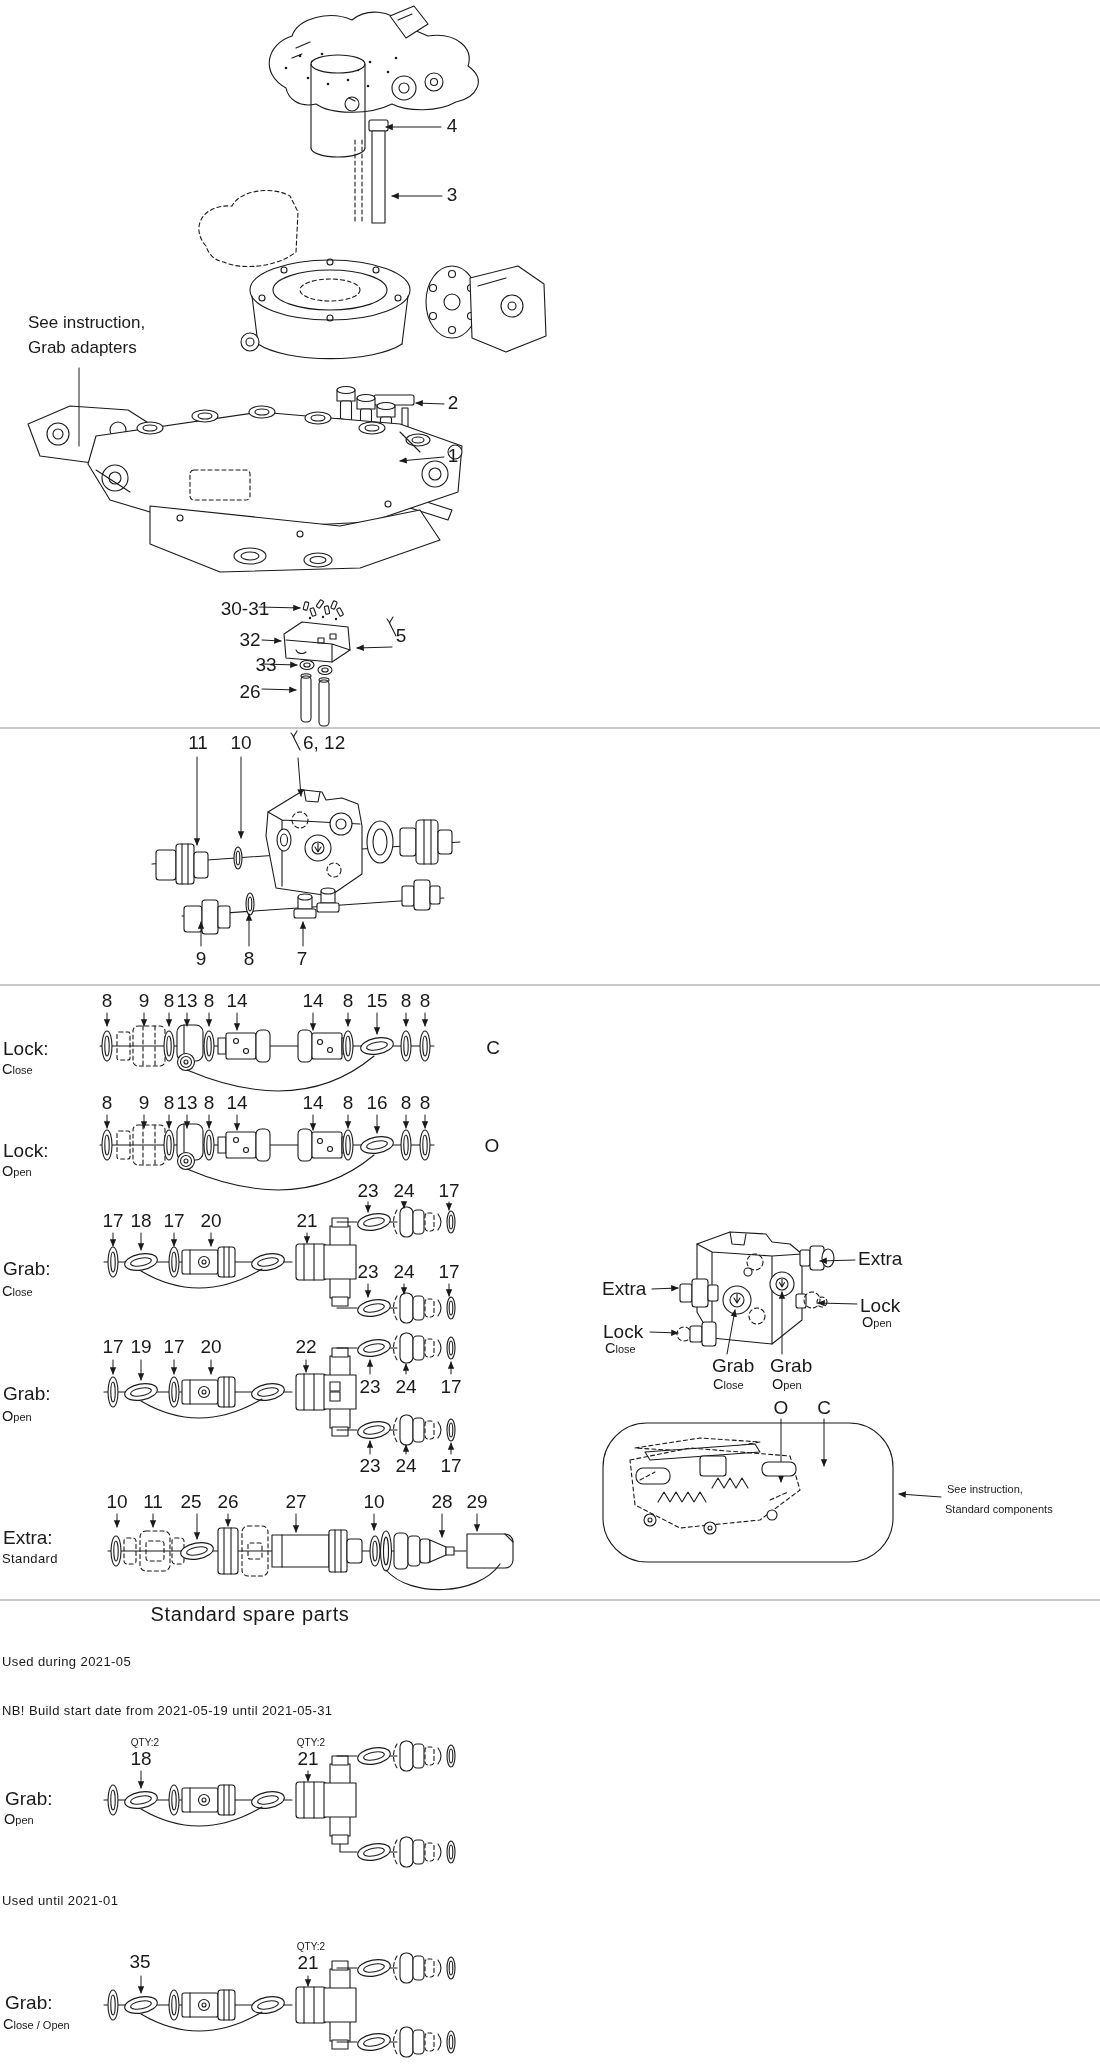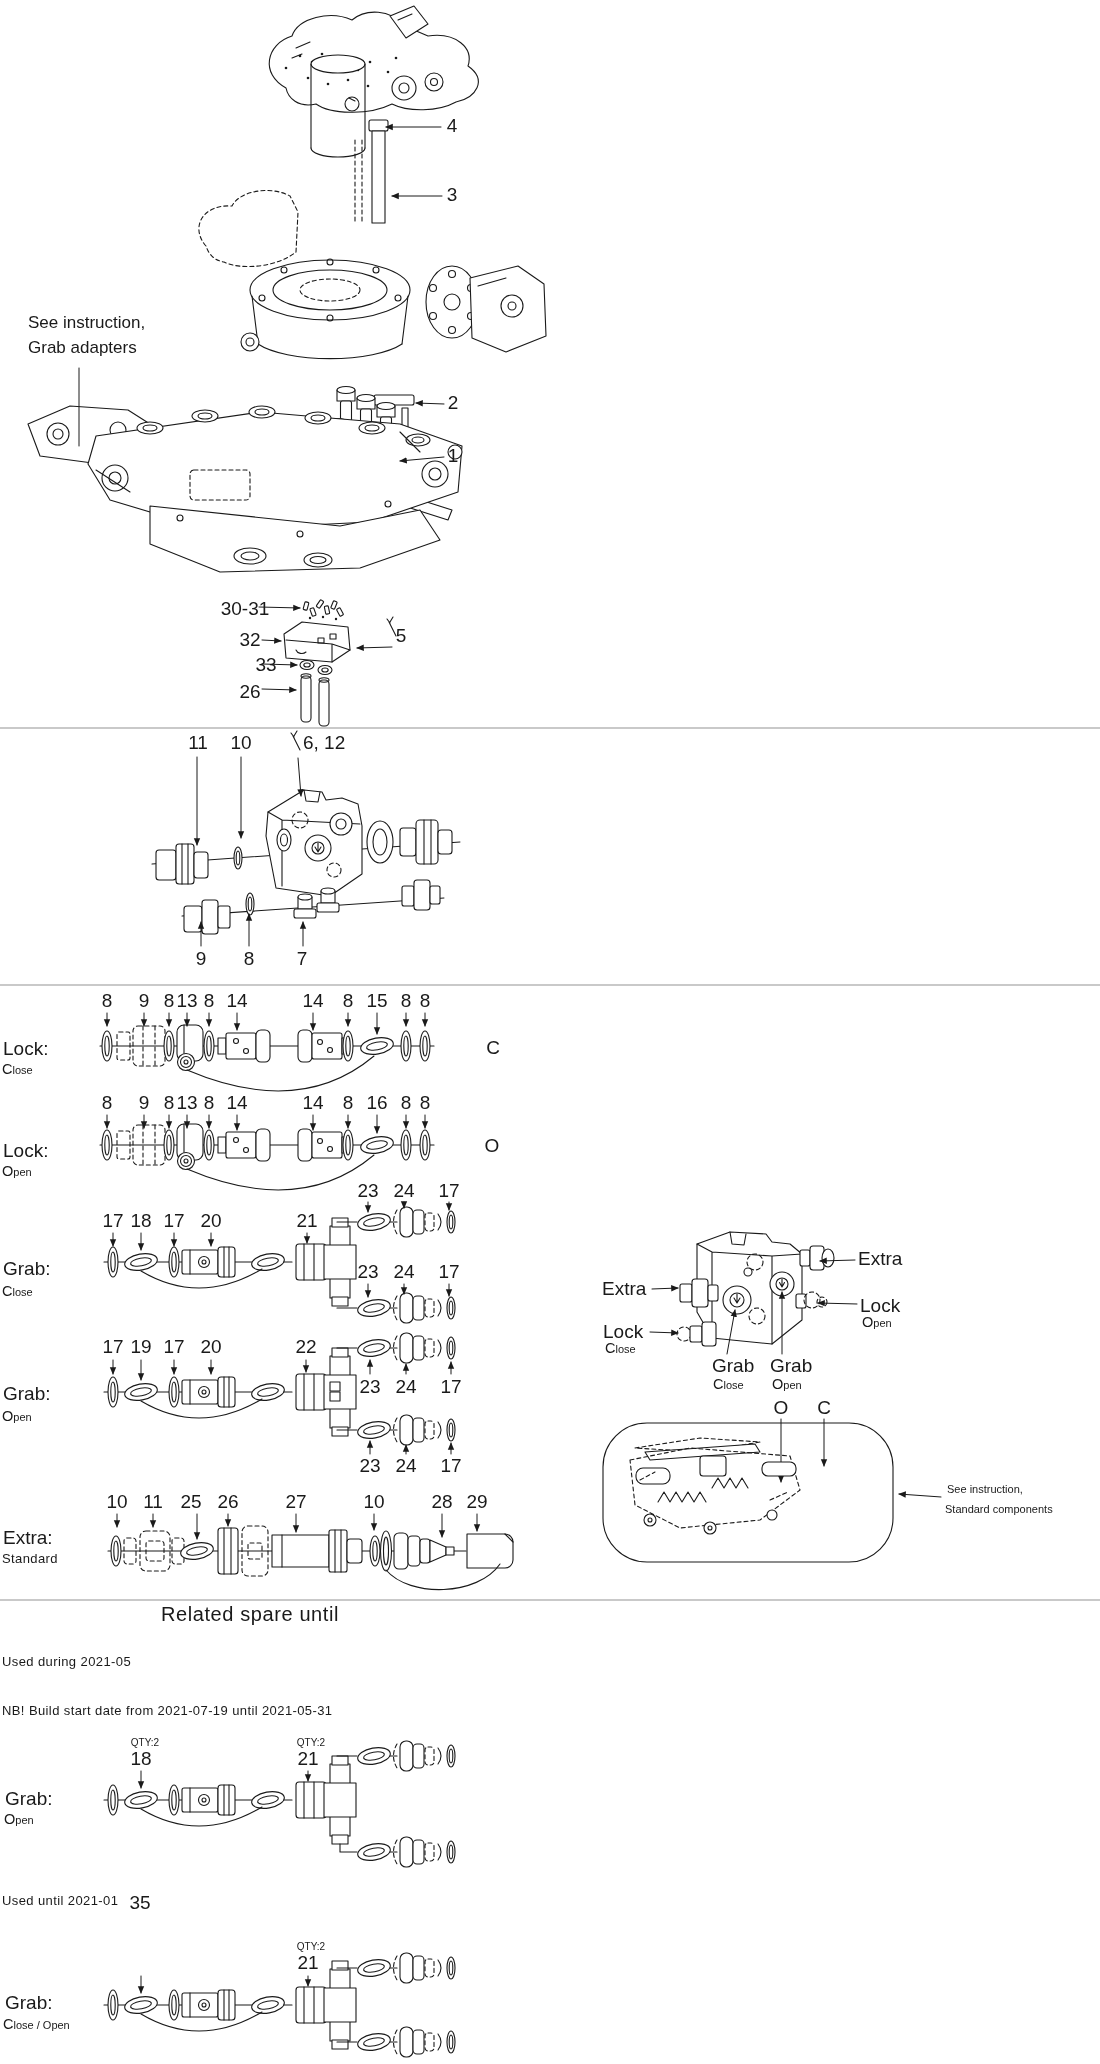--- a/index.html
+++ b/index.html
@@ -680,29 +680,29 @@
 <span class="t s15 sub" style="left:605px;top:1341px">Close</span>
 <span class="t" style="left:712px;top:1356px">Grab</span>
 <span class="t s15 sub" style="left:713px;top:1377px">Close</span>
 <span class="t" style="left:770px;top:1356px">Grab</span>
 <span class="t s15 sub" style="left:772px;top:1377px">Open</span>
 <span class="n" style="left:781px;top:1398px">O</span>
 <span class="n" style="left:824px;top:1398px">C</span>
 <span class="t s15 it" style="left:947px;top:1484px">See instruction,</span>
 <span class="t s15" style="left:945px;top:1504px">Standard components</span>
 
-<span class="n s20" style="left:250px;top:1604px">Related spare until</span>
+<span class="n s20" style="left:250px;top:1604px">Standard spare parts</span>
 <span class="t s13" style="left:2px;top:1655px">Used during 2021-05</span>
-<span class="t s13 it" style="left:2px;top:1704px">NB! Build start date from 2021-07-19 until 2021-05-31</span>
+<span class="t s13 it" style="left:2px;top:1704px">NB! Build start date from 2021-05-19 until 2021-05-31</span>
 <span class="n s10" style="left:145px;top:1738px">QTY:2</span>
 <span class="n" style="left:141px;top:1749px">18</span>
 <span class="n s10" style="left:311px;top:1738px">QTY:2</span>
 <span class="n" style="left:308px;top:1749px">21</span>
 <span class="t" style="left:5px;top:1789px">Grab:</span>
 <span class="t s15 sub" style="left:4px;top:1812px">Open</span>
 <span class="t s13" style="left:2px;top:1894px">Used until 2021-01</span>
-<span class="n" style="left:140px;top:1893px">35</span>
+<span class="n" style="left:140px;top:1952px">35</span>
 <span class="n s10" style="left:311px;top:1942px">QTY:2</span>
 <span class="n" style="left:308px;top:1953px">21</span>
 <span class="t" style="left:5px;top:1993px">Grab:</span>
 <span class="t s15 sub" style="left:3px;top:2017px">Close / Open</span>
 
 </div>
 
 </body></html>

